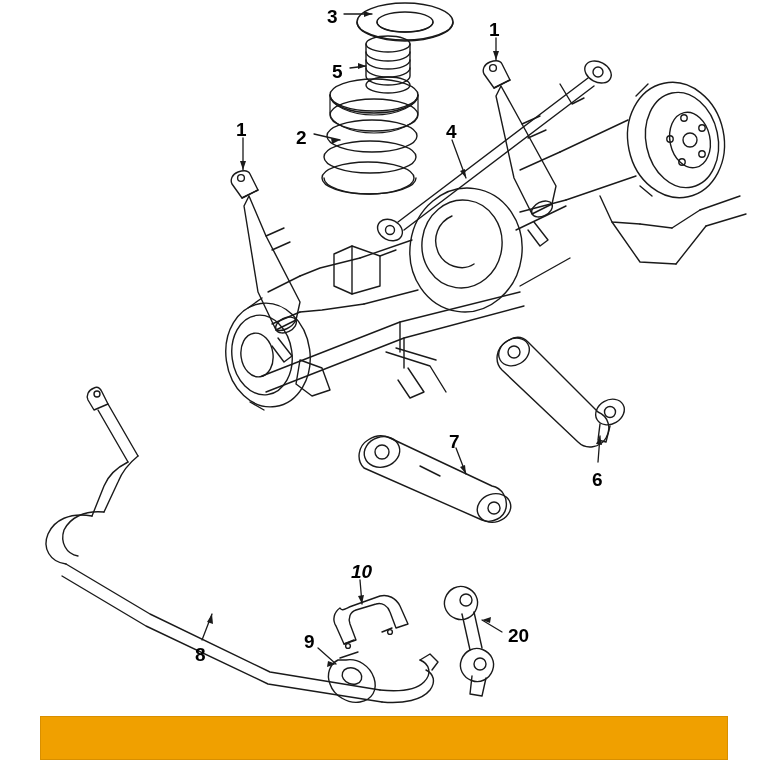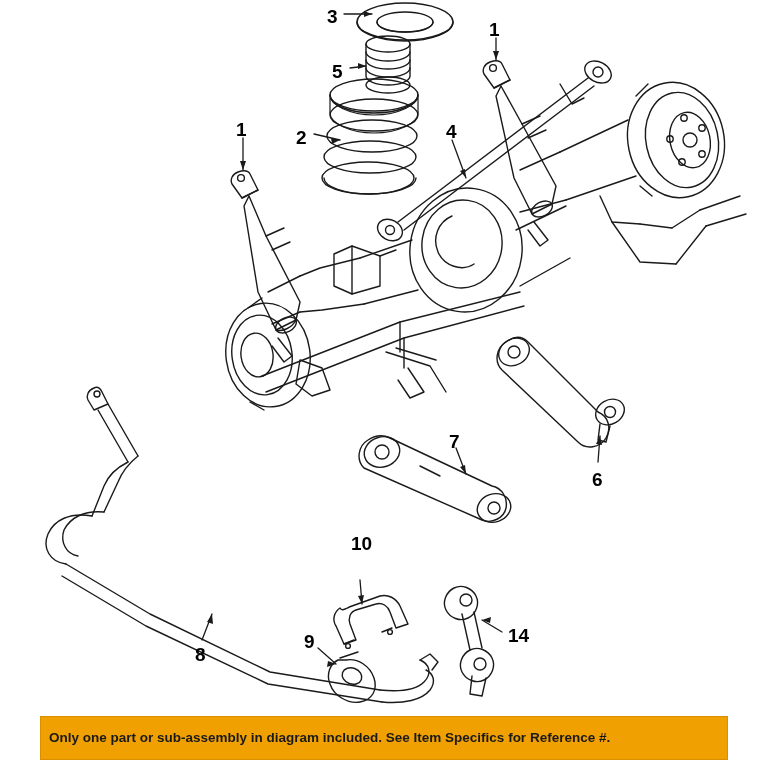--- a/index.html
+++ b/index.html
@@ -291,20 +291,19 @@
   <div class="callout-label" style="left:236px; top:120px;">1</div>
   <div class="callout-label" style="left:489px; top:20px;">1</div>
   <div class="callout-label" style="left:296px; top:128px;">2</div>
   <div class="callout-label" style="left:327px; top:7px;">3</div>
   <div class="callout-label" style="left:446px; top:122px;">4</div>
   <div class="callout-label" style="left:332px; top:62px;">5</div>
   <div class="callout-label" style="left:592px; top:470px;">6</div>
   <div class="callout-label" style="left:449px; top:432px;">7</div>
   <div class="callout-label" style="left:195px; top:645px;">8</div>
   <div class="callout-label" style="left:304px; top:632px;">9</div>
-  <div class="callout-label" style="left:351px; top:534px;">10</div>
-  <div class="callout-label" style="left:508px; top:626px;">14</div>
+  <div class="callout-label" style="left:351px; top:562px;font-style:italic;">10</div>
+  <div class="callout-label" style="left:508px; top:626px;">20</div>
 
   <div id="disclaimer-banner">
-    <div class="line">Only one part or sub-assembly in diagram included. See Item Specifics for Reference #.</div>
   </div>
 
 </div>
 
 </body></html>

